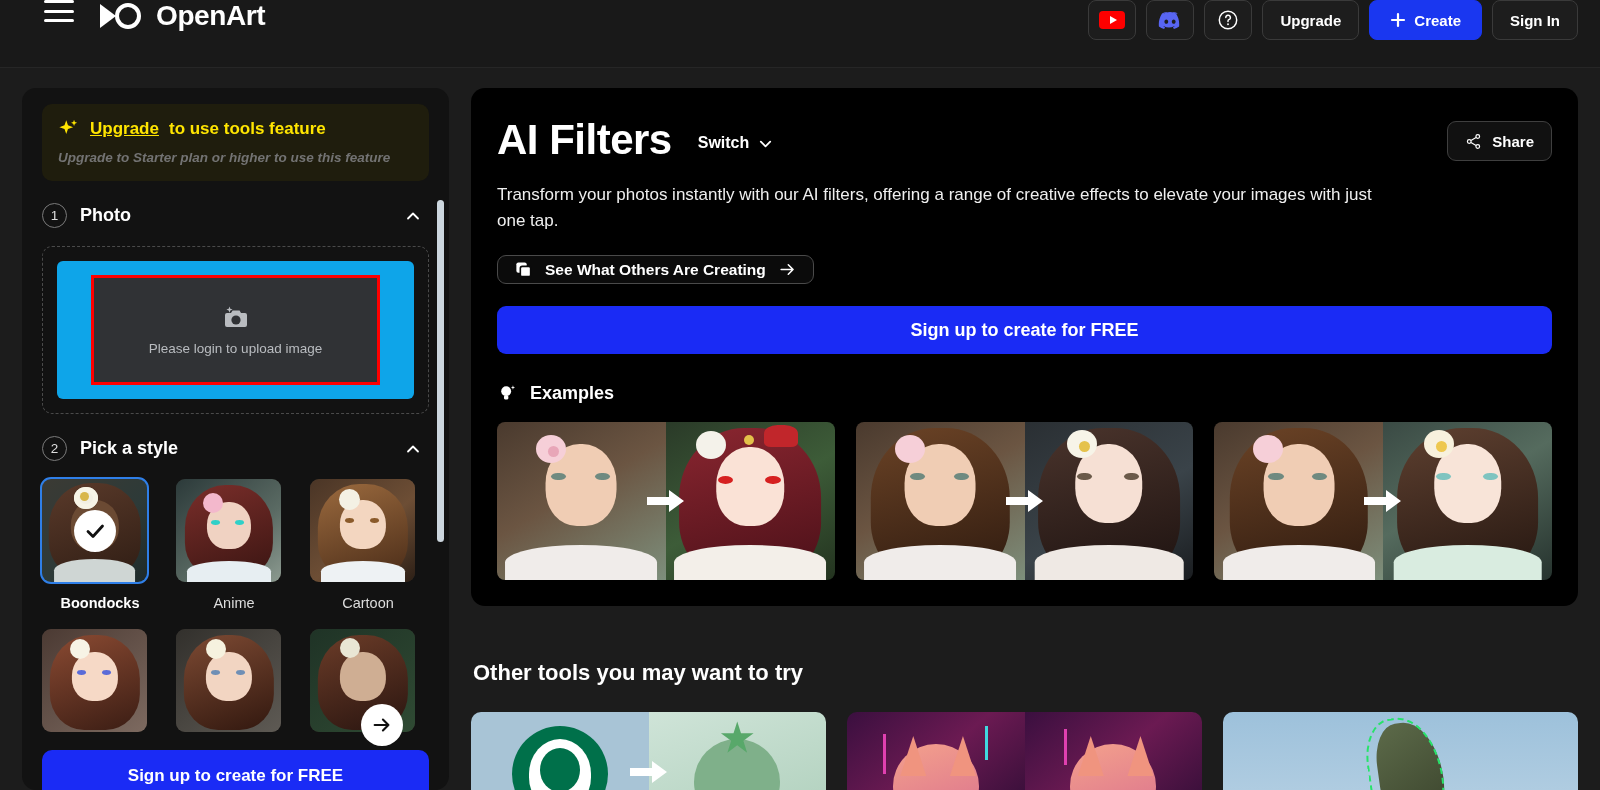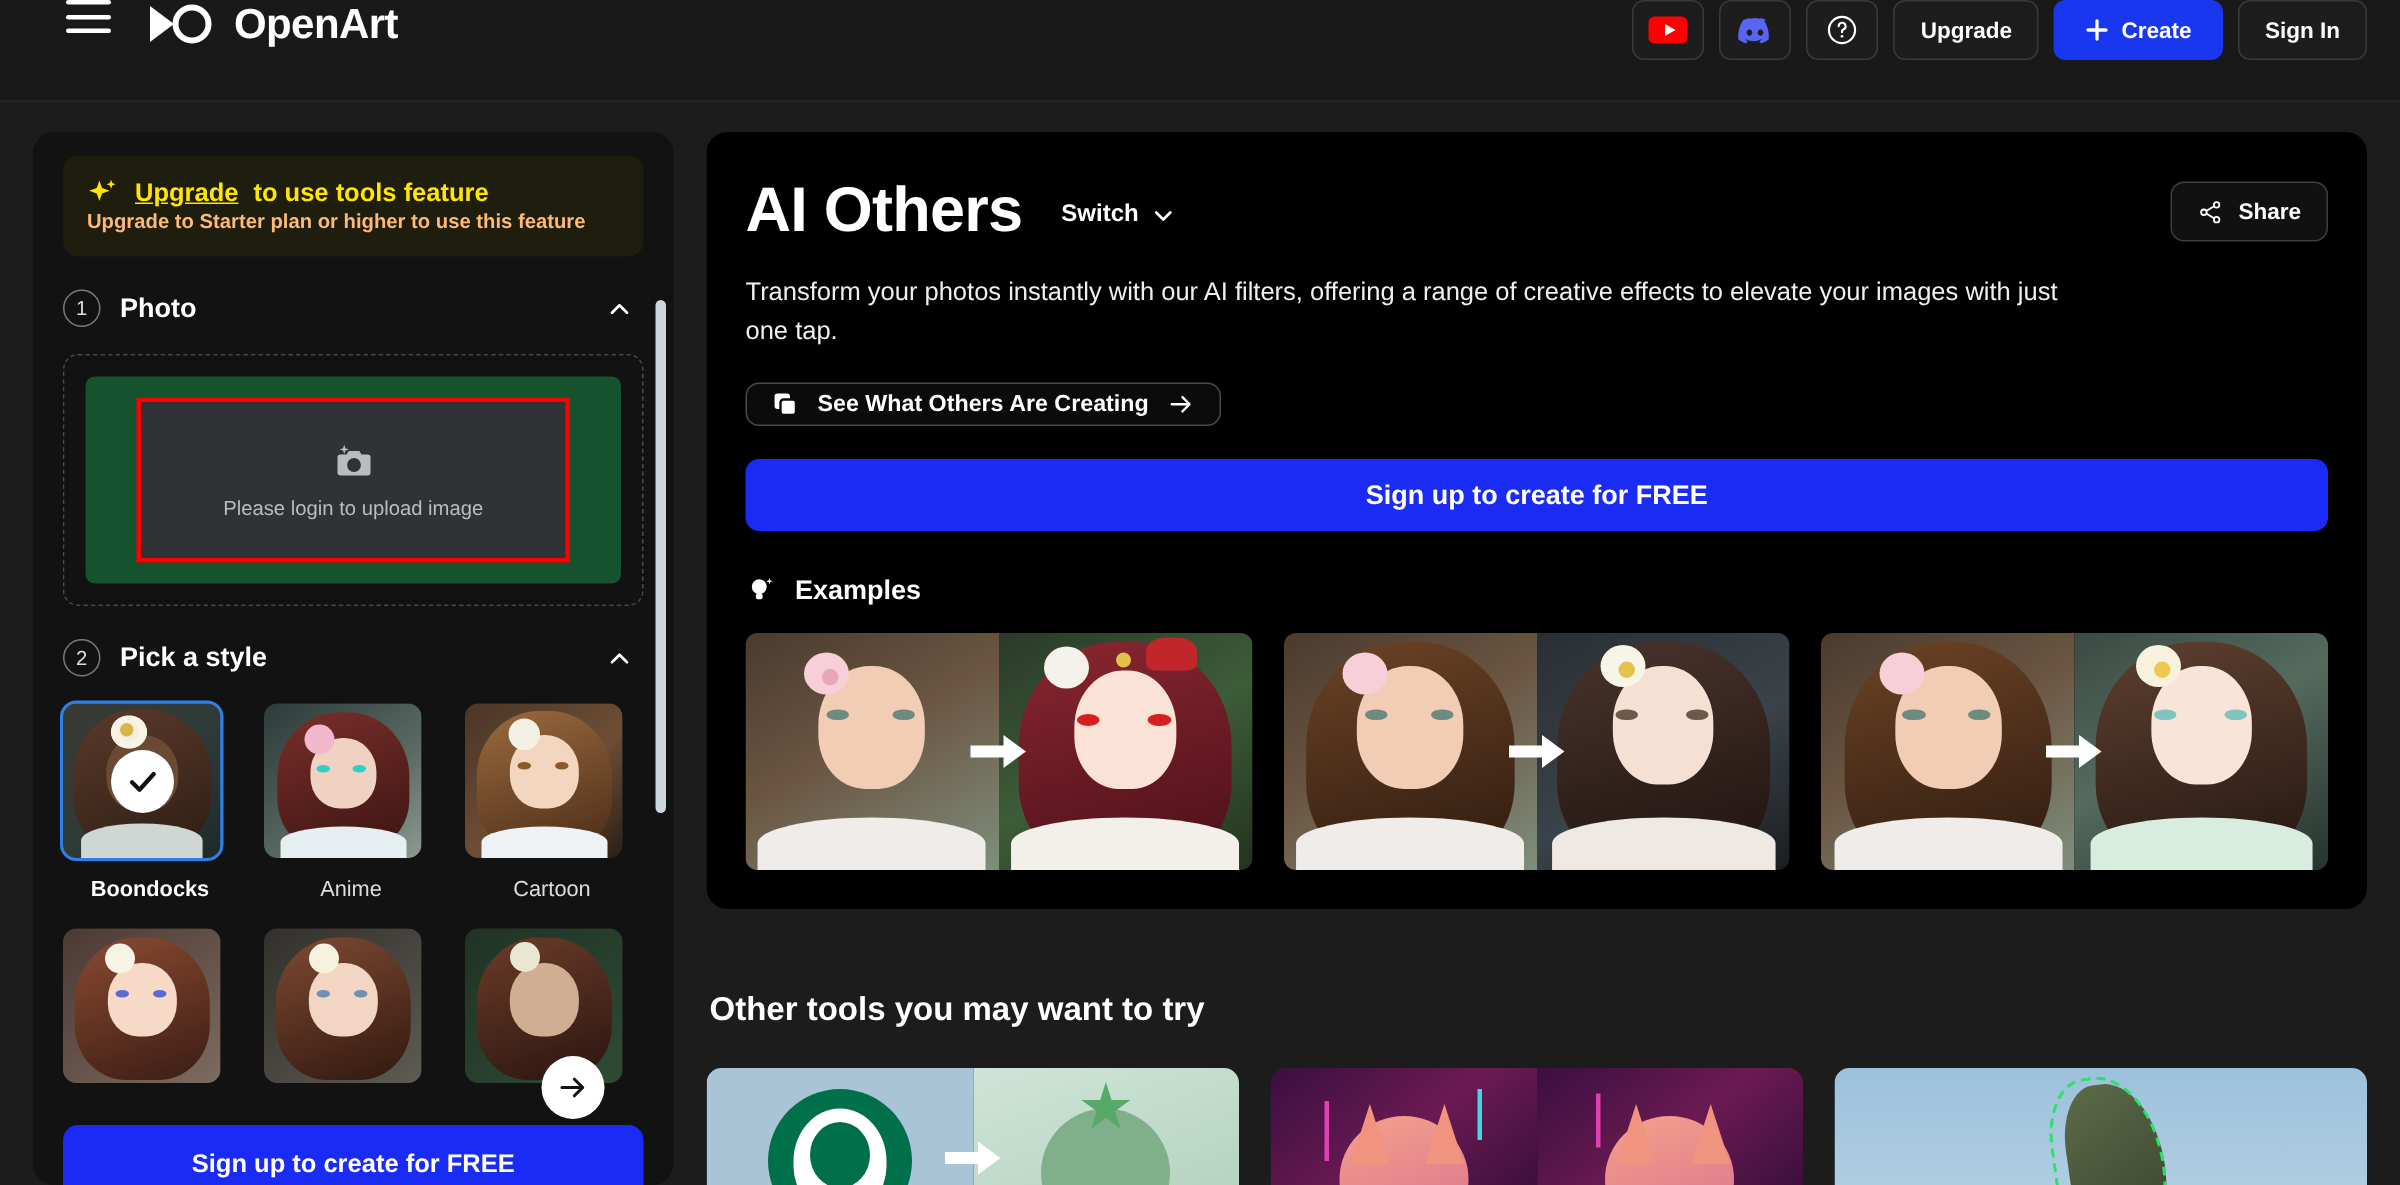--- a/index.html
+++ b/index.html
@@ -56,40 +56,40 @@
     width: 427px; flex: 0 0 427px; background: #121212;
     border-radius: 14px; position: relative; overflow: hidden;
     padding: 16px 20px 0 20px;
   }
   .upgrade-box {
     background: #1f1d0d; border-radius: 10px; padding: 14px 16px 16px 16px;
   }
   .upgrade-title { display: flex; align-items: center; gap: 10px; font-size: 17px; font-weight: 700; color: #ffe500; }
   .upgrade-title .link { text-decoration: underline; }
   .upgrade-title .rest { color: #ffe500; }
-  .upgrade-sub { font-size: 13.5px; font-weight: 700; color: #fdba74; margin-top: 0; }
+  .upgrade-sub { font-size: 13.5px; font-weight: 700; color: #737373; margin-top: 10px; font-style: italic; }
   .spark { width: 22px; height: 22px; flex: 0 0 auto; }
 
   .section-head {
     display: flex; align-items: center; gap: 13px;
     margin-top: 22px; padding-right: 8px; cursor: pointer;
   }
   .step-num {
     width: 25px; height: 25px; border-radius: 50%; border: 1px solid #7a7a7a;
     display: flex; align-items: center; justify-content: center;
     font-size: 13.5px; color: #ddd; flex: 0 0 auto;
   }
   .section-title { font-size: 18px; font-weight: 700; }
   .chev-up { margin-left: auto; width: 16px; height: 16px; }
 
   .upload-outer {
     margin-top: 18px; border: 1px dashed #4a4a4a; border-radius: 10px;
     padding: 14px; height: 168px;
   }
-  .upload-mid { background: #14532d; border-radius: 6px; height: 100%; padding: 14px 34px; }
+  .upload-mid { background: #0ea5e9; border-radius: 6px; height: 100%; padding: 14px 34px; }
   .upload-inner {
     border: 3px solid #ff0000; height: 100%;
     display: flex; flex-direction: column; align-items: center; justify-content: center;
     gap: 10px; cursor: pointer; background: #303235;
   }
   .upload-label { font-size: 13.5px; color: #b9bcc0; }
 
   .styles-grid { display: flex; gap: 18px; margin-top: 18px; }
   .style-card { width: 116px; cursor: pointer; }
   .style-thumb {
@@ -358,21 +358,21 @@
     </div>
 
     <div class="sidebar-cta">Sign up to create for FREE</div>
     <div class="sb-scroll"></div>
   </div>
 
   <div class="main">
 
     <div class="hero">
       <div class="hero-head">
-        <div class="hero-title">AI Others</div>
+        <div class="hero-title">AI Filters</div>
         <div class="switch-btn">
           <span>Switch</span>
           <svg width="15" height="15" viewBox="0 0 16 16">
             <path d="M3 6 8 11l5-5" fill="none" stroke="#fff" stroke-width="1.9" stroke-linecap="round" stroke-linejoin="round"></path>
           </svg>
         </div>
         <div class="share-btn">
           <svg width="17" height="17" viewBox="0 0 24 24">
             <circle cx="18" cy="5" r="2.6" fill="none" stroke="#fff" stroke-width="1.7"></circle>
             <circle cx="18" cy="19" r="2.6" fill="none" stroke="#fff" stroke-width="1.7"></circle>

